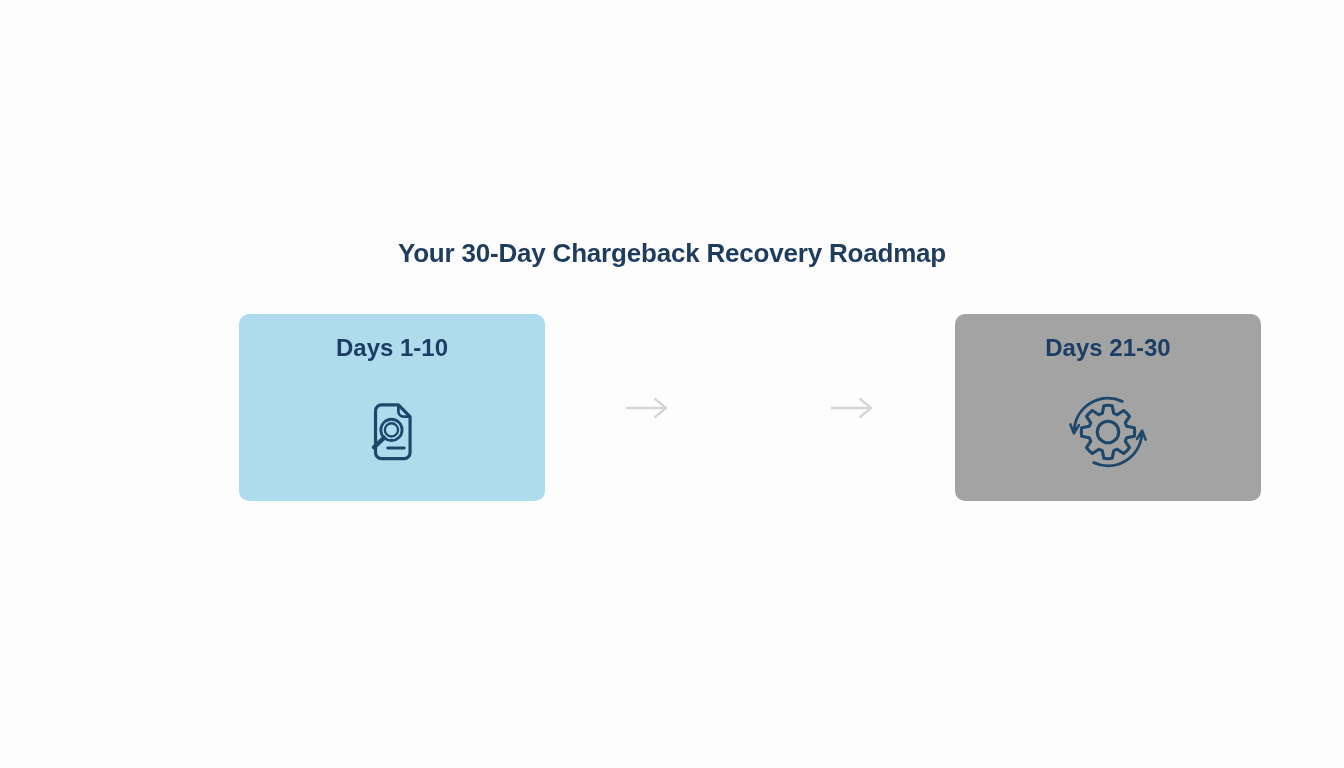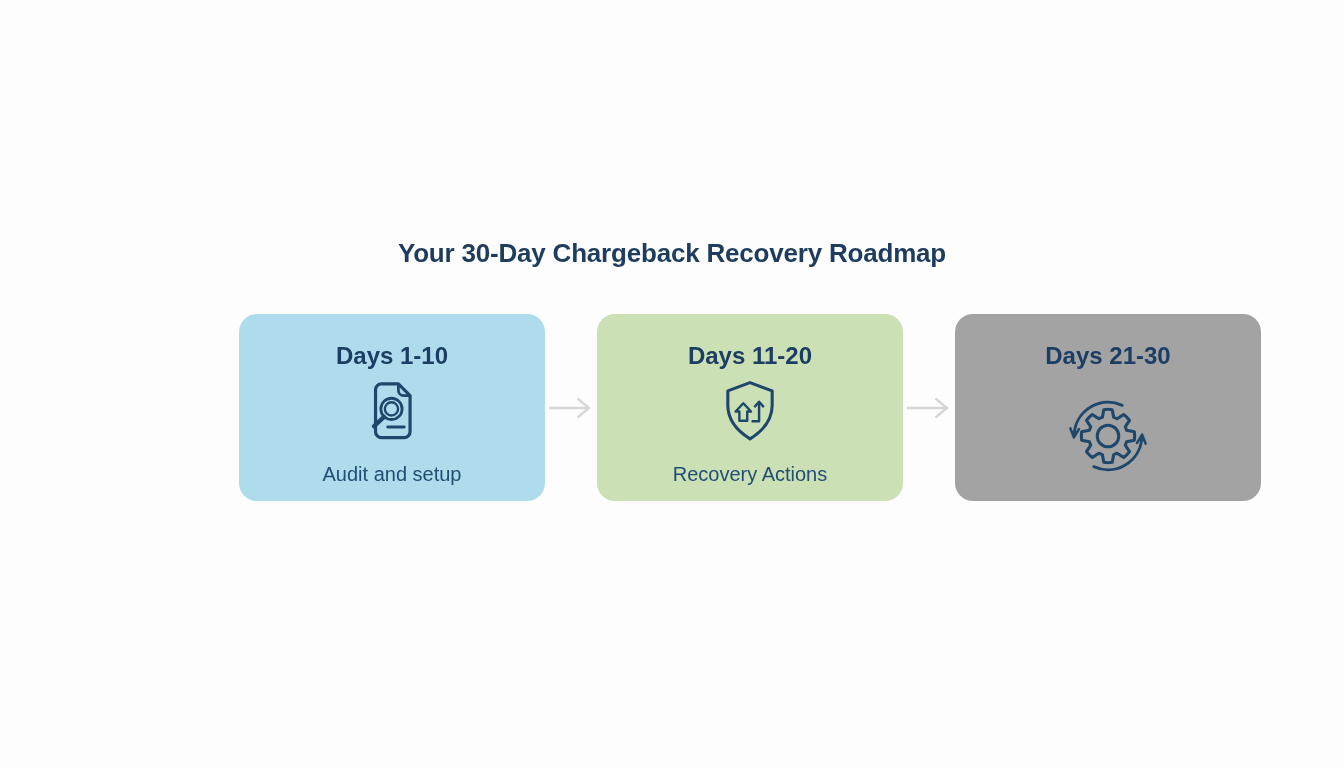--- a/index.html
+++ b/index.html
@@ -33,25 +33,25 @@
     top: 314px;
     left: 161px;
     width: 1022px;
     height: 187px;
     display: flex;
     align-items: stretch;
   }
   .card {
     width: 306px;
     height: 187px;
-    border-radius: 18px;
+    border-radius: 10px;
     display: flex;
     flex-direction: column;
     box-sizing: border-box;
-    padding: 12px 20px 2px 20px;
+    padding: 4px 20px 2px 20px;
   }
   .period {
     margin: 14px 0 0 0;
     text-align: center;
     font-size: 24px;
     line-height: 32px;
     font-weight: 700;
     color: var(--heading-text, #1c3e64);
   }
   .icon-wrap {
@@ -96,42 +96,29 @@
       <div class="icon-wrap">
         <svg viewBox="0 0 64 64" width="68" height="68" fill="none">
           <path d="M38 6.5 H22 C19 6.5 16.5 9 16.5 12 V51.5 C16.5 54.5 19 57 22 57 H43.5 C46.5 57 49 54.5 49 51.5 V17.5 Z" stroke="currentColor" stroke-width="3" stroke-linejoin="round"></path>
           <path d="M38 7 V12.5 C38 15.3 40.2 17.5 43 17.5 H48.5" stroke="currentColor" stroke-width="2.6" stroke-linejoin="round"></path>
           <circle cx="31.5" cy="30" r="10" stroke="currentColor" stroke-width="2.6"></circle>
           <circle cx="31.5" cy="30" r="6.2" stroke="currentColor" stroke-width="2.2"></circle>
           <path d="M24.5 37.5 L15 46.5" stroke="currentColor" stroke-width="4" stroke-linecap="round"></path>
           <path d="M28 47 H43.5" stroke="currentColor" stroke-width="2.8" stroke-linecap="round"></path>
         </svg>
       </div>
-      <div class="label">Audit and setup</div>
     </section>
 
     <div class="connector">
       <svg viewBox="0 0 48 28" width="48" height="28" fill="none">
         <path d="M2 14 H40" stroke="currentColor" stroke-width="2.4"></path>
         <path d="M30.5 4.5 L42 14 L30.5 23.5" stroke="currentColor" stroke-width="2.4"></path>
       </svg>
     </div>
 
-    <section class="card" style="background: rgb(203, 224, 180);">
-      <h2 class="period">Days 11-20</h2>
-      <div class="icon-wrap">
-        <svg viewBox="0 0 64 64" width="66" height="66" fill="none">
-          <path d="M32 4.5 L53.5 12.5 V26.5 C53.5 41 45 51 32 59 C19 51 10.5 41 10.5 26.5 V12.5 Z" stroke="currentColor" stroke-width="3" stroke-linejoin="round"></path>
-          <path d="M25.5 24.5 L33 32.5 H29.3 V41.5 H21.7 V32.5 H18 Z" stroke="currentColor" stroke-width="2.3" stroke-linejoin="round"></path>
-          <path d="M33.5 42 H40.8 V23.5" stroke="currentColor" stroke-width="2.4" stroke-linejoin="round"></path>
-          <path d="M36.2 28.2 L40.8 23 L45.4 28.2" stroke="currentColor" stroke-width="2.4" stroke-linejoin="round"></path>
-        </svg>
-      </div>
-      <div class="label">Recovery Actions</div>
-    </section>
 
     <div class="connector">
       <svg viewBox="0 0 48 28" width="48" height="28" fill="none">
         <path d="M2 14 H40" stroke="currentColor" stroke-width="2.4"></path>
         <path d="M30.5 4.5 L42 14 L30.5 23.5" stroke="currentColor" stroke-width="2.4"></path>
       </svg>
     </div>
 
     <section class="card" style="background: #a3a3a3;">
       <h2 class="period">Days 21-30</h2>

